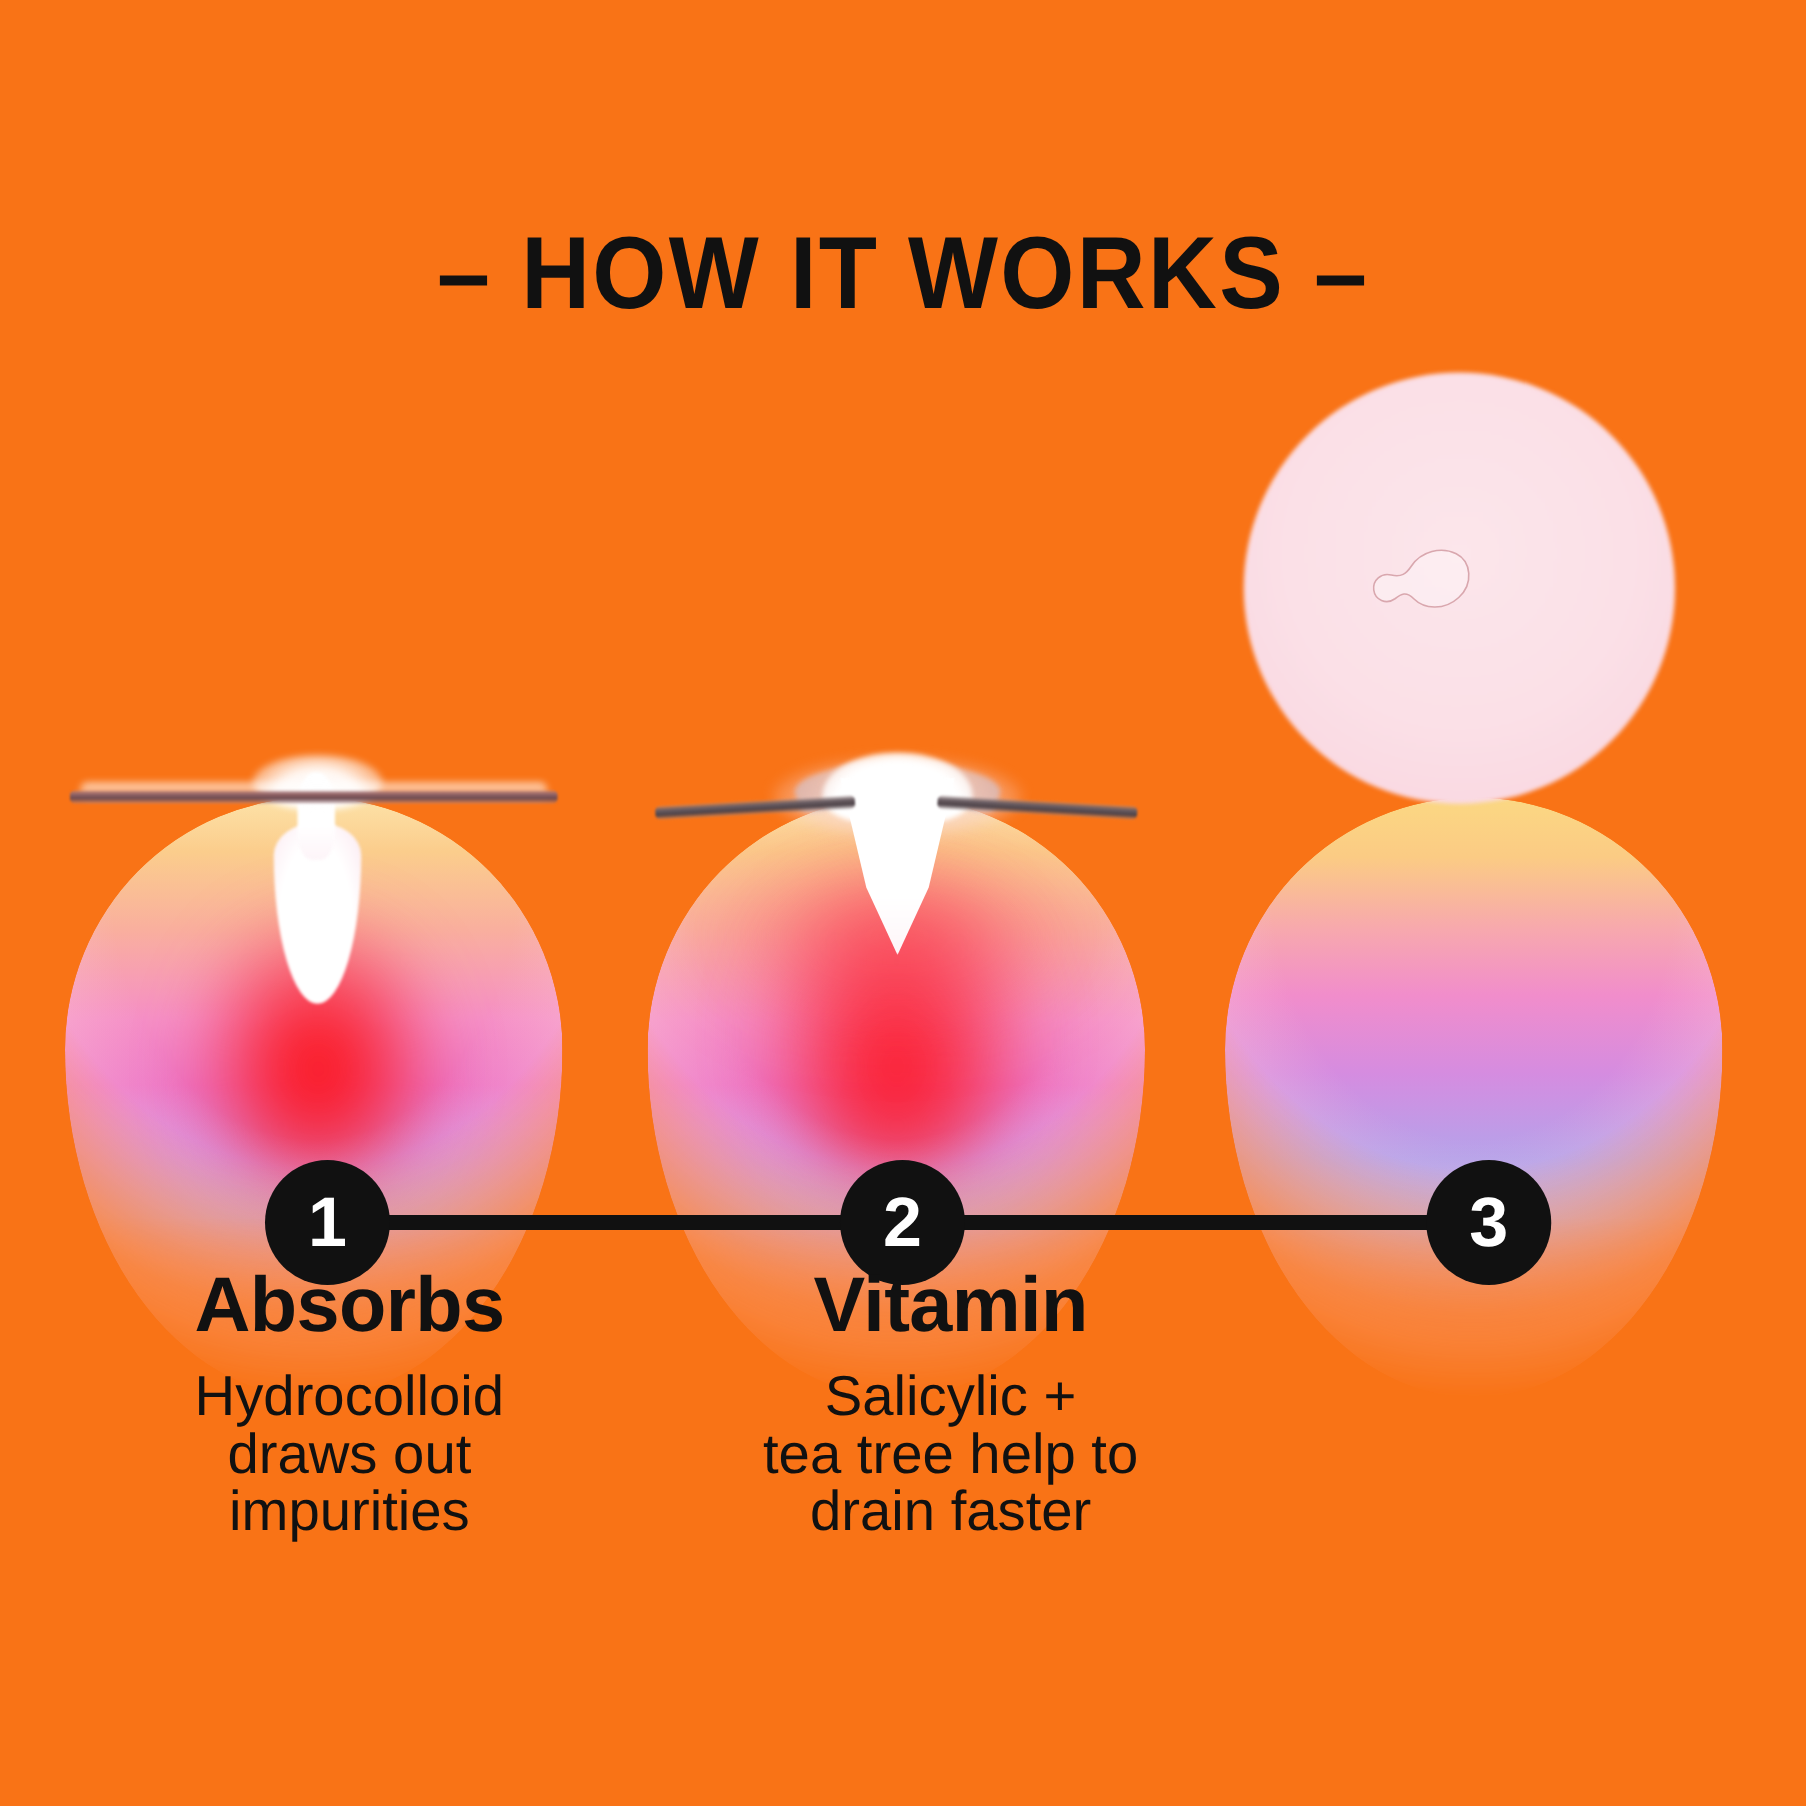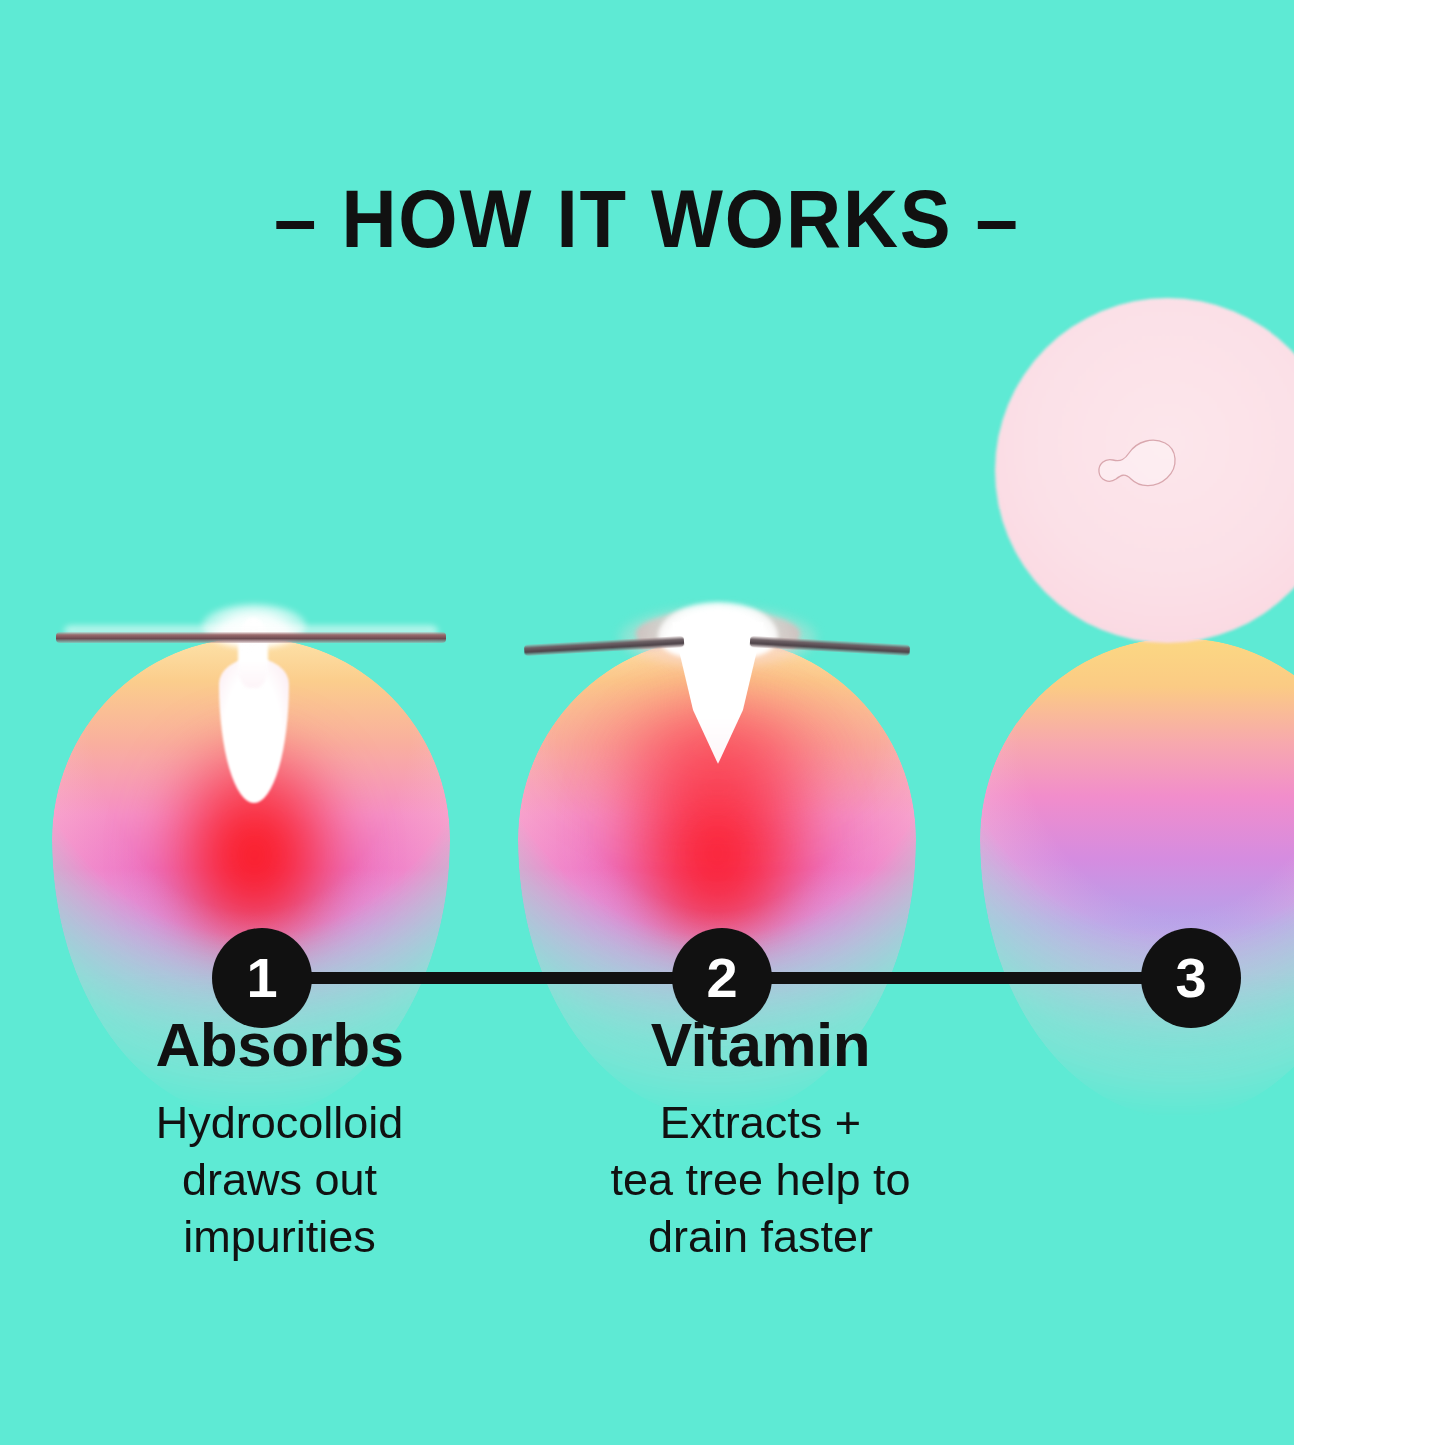--- a/index.html
+++ b/index.html
@@ -8,23 +8,23 @@
   }
   body {
     width: 1445px;
     height: 1445px;
     overflow: hidden;
     font-family: "Liberation Sans", sans-serif;
   }
 
   #infographic {
     position: relative;
-    width: 1294px;
+    width: 1445px;
     height: 1445px;
-    background: #5eead4;
+    background: #f97316;
     overflow: hidden;
   }
 
   
   .heading {
     position: absolute;
     top: 172px;
     left: 0;
     width: 100%;
     text-align: center;
@@ -331,21 +331,21 @@
     font-family: "Liberation Sans", sans-serif;
     font-weight: bold;
     font-size: 62px;
     line-height: 74px;
     letter-spacing: -0.5px;
   }
   .step-desc {
     font-family: "Liberation Sans", sans-serif;
     font-weight: normal;
     font-size: 45px;
-    line-height: 57px;
+    line-height: 46px;
     margin-top: 12px;
     white-space: pre-line;
   }
 </style>
 </head>
 <body>
 
 <div id="infographic">
 
   <div class="heading">– HOW IT WORKS –</div>
@@ -403,19 +403,19 @@
 
   <div class="steps">
     <div class="step">
       <div class="step-title">Absorbs</div>
       <div class="step-desc">Hydrocolloid
 draws out
 impurities</div>
     </div>
     <div class="step">
       <div class="step-title">Vitamin</div>
-      <div class="step-desc">Extracts +
+      <div class="step-desc">Salicylic +
 tea tree help to
 drain faster</div>
     </div>
   </div>
 
 </div>
 
 </body></html>

